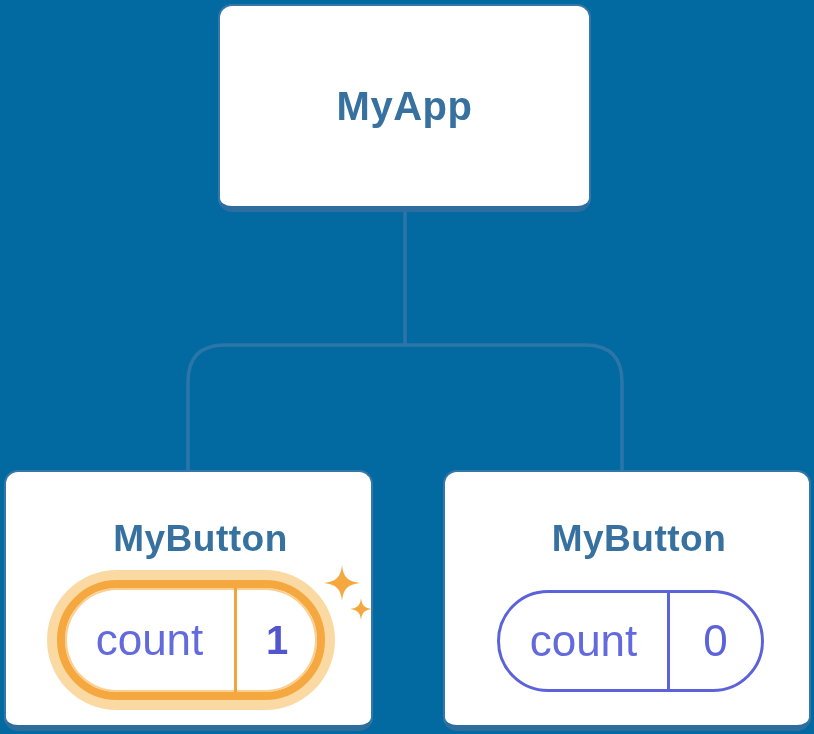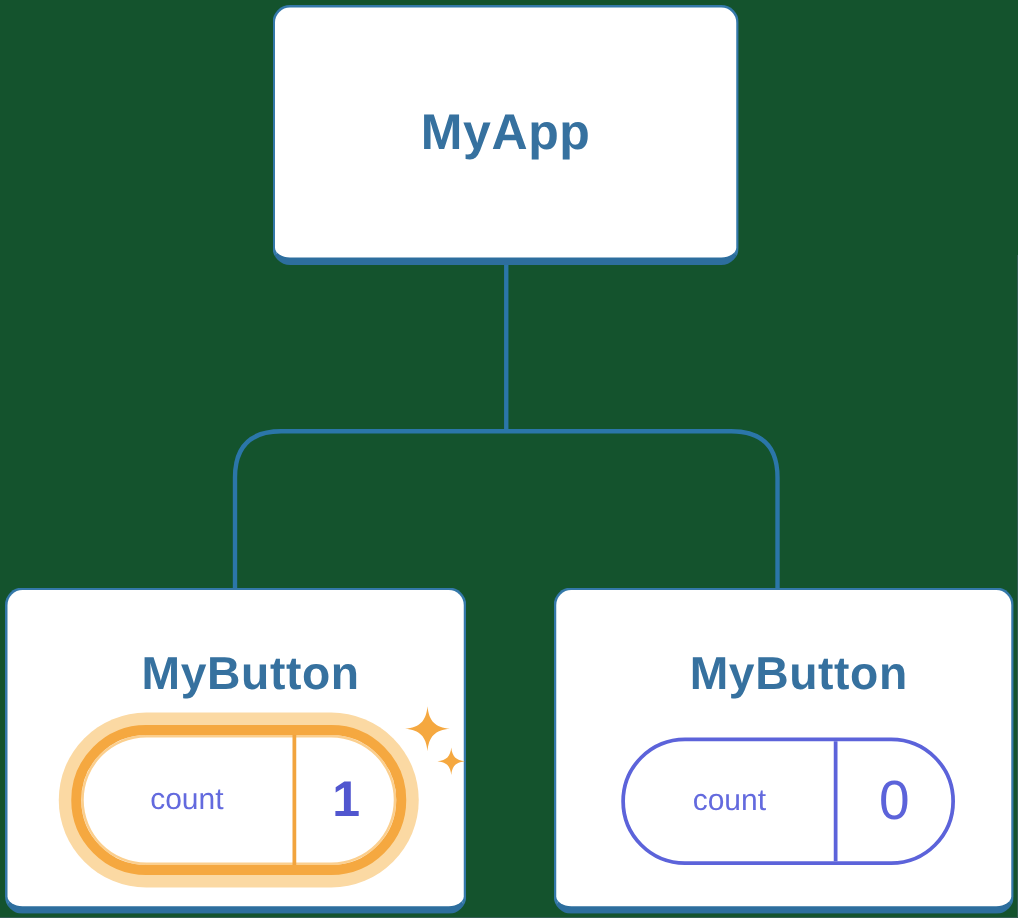--- a/index.html
+++ b/index.html
@@ -1,21 +1,21 @@
 <!DOCTYPE html>
 <html><head>
 <meta charset="utf-8">
 <style>
   html, body { margin: 0; padding: 0; background: #4d6973; }
 
   .canvas {
     position: relative;
     width: 814px;
     height: 734px;
-    background: #14532d;
+    background: #0369a1;
     overflow: hidden;
     font-family: "Liberation Sans", sans-serif;
   }
 
   svg.connectors {
     position: absolute;
     left: 0; top: 0;
     width: 814px; height: 734px;
   }
 
@@ -93,21 +93,21 @@
     color: #5c63da;
     font-weight: normal;
     font-size: 44px;
   }
 
   .pill-key {
     display: flex;
     align-items: center;
     justify-content: center;
     color: #636ade;
-    font-size: 24px;
+    font-size: 44px;
     box-sizing: border-box;
   }
   .pill-value {
     flex: 1;
     display: flex;
     align-items: center;
     justify-content: center;
   }
 
   svg.sparkles {

